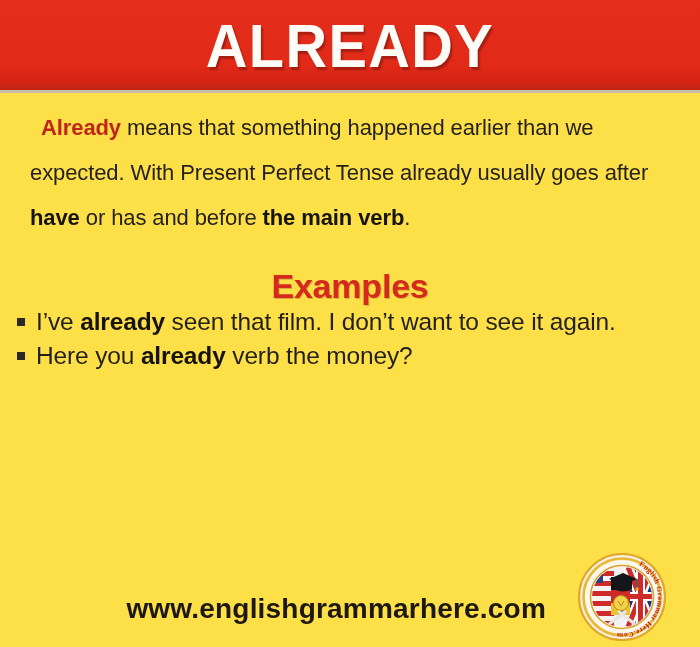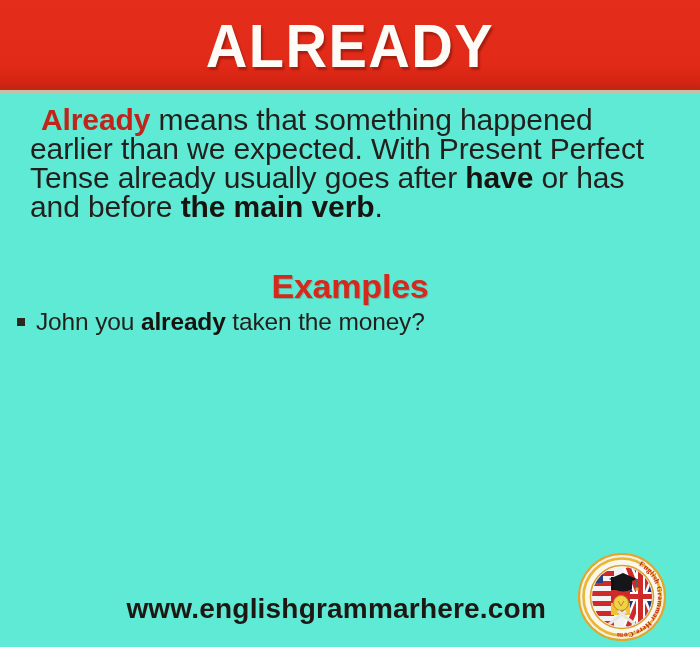--- a/index.html
+++ b/index.html
@@ -11,21 +11,21 @@
     height: 647px;
     background: #f2e4cf;
     font-family: "Liberation Sans", sans-serif;
     overflow: hidden;
   }
 
   .poster {
     position: relative;
     width: 700px;
     height: 647px;
-    background: #5eead4;
+    background: #fde047;
     box-sizing: border-box;
     overflow: hidden;
   }
 
   
   .header-band {
     position: absolute;
     left: 0;
     top: 0;
     width: 700px;
@@ -51,22 +51,22 @@
     text-shadow: 2px 3px 2px rgba(90, 15, 8, 0.45);
     white-space: nowrap;
   }
 
   
   .definition {
     position: absolute;
     left: 30px;
     top: 105px;
     width: 648px;
-    font-size: 30px;
-    line-height: 29px;
+    font-size: 22px;
+    line-height: 45px;
     color: #231f1c;
     letter-spacing: -0.1px;
   }
   .definition .lead-word {
     color: #c0251b;
     font-weight: bold;
   }
   .definition b {
     font-weight: bold;
     color: #17130f;
@@ -162,21 +162,24 @@
   </div>
 
   <div class="definition">
     <span class="indent"></span><span class="lead-word">Already</span><span> means that something happened earlier than we expected. With Present Perfect Tense already usually goes after </span><b>have</b><span> or has and before </span><b>the main verb</b><span>.</span>
   </div>
 
   <div class="examples-heading">Examples</div>
 
   <ul class="examples-list">
     <li class="example-item">
-      <span class="bullet"></span><span>John you </span><b>already</b><span> taken the money?</span>
+      <span class="bullet"></span><span>I’ve </span><b>already</b><span> seen that film. I don’t want to see it again.</span>
+    </li>
+    <li class="example-item">
+      <span class="bullet"></span><span>Here you </span><b>already</b><span> verb the money?</span>
     </li>
   </ul>
 
   <div class="footer-url">www.englishgrammarhere.com</div>
 
   <div class="logo-badge">
     <svg viewBox="0 0 88 88" xmlns="http://www.w3.org/2000/svg" aria-hidden="true">
       <defs>
         <clipPath id="innerClip">
           <circle cx="44" cy="44" r="30"></circle>

